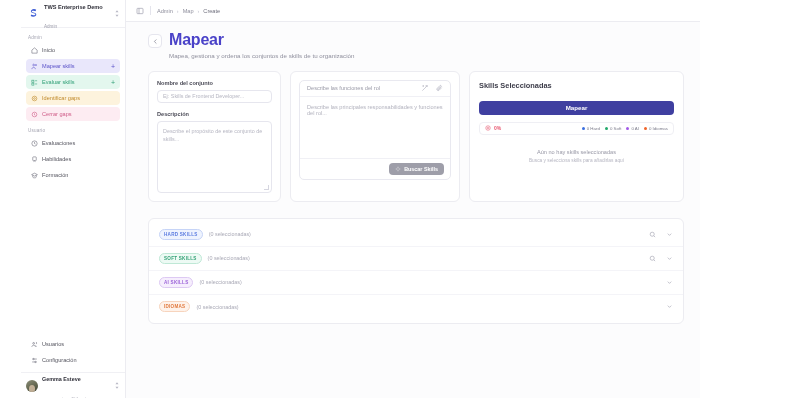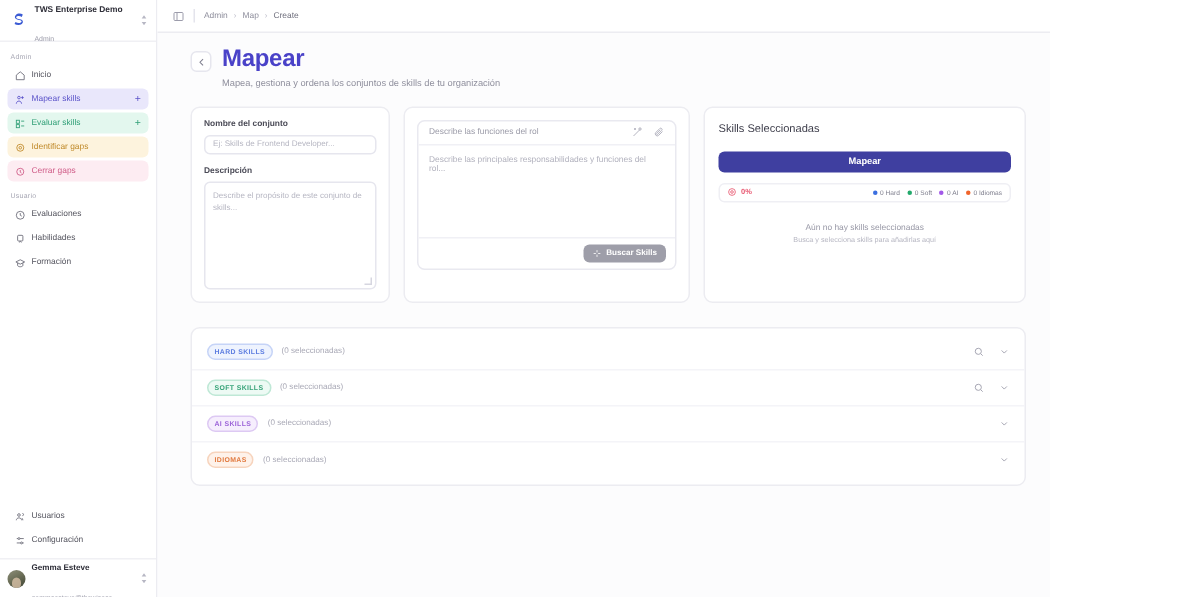--- a/index.html
+++ b/index.html
@@ -3,21 +3,21 @@
 <meta charset="utf-8">
 <style>
   * { box-sizing: border-box; margin: 0; padding: 0; }
   html, body {
     width: 800px; height: 398px;
     font-family: "Liberation Sans", sans-serif;
     background: #ffffff;
     color: #3b3b46;
     overflow: hidden;
   }
-  .app { display: flex; width: 700px; height: 398px; }
+  .app { display: flex; width: 700px; height: 398px; padding-left: 21px; }
 
   
   .sidebar {
     width: 105px; height: 398px;
     background: #ffffff;
     border-right: 1px solid #ececf1;
     display: flex; flex-direction: column;
     flex: 0 0 105px;
   }
   .org {
@@ -143,21 +143,21 @@
     height: 21px; border-top: 1px solid #f0f0f5; display: flex;
     align-items: center; justify-content: flex-end; padding: 0 6px;
   }
   .btn-buscar {
     display: flex; align-items: center; gap: 3px; height: 12px; padding: 0 6px;
     background: #9e9ea9; color: #fff; border-radius: 4px;
     font-size: 5.4px; font-weight: 700; cursor: pointer;
   }
   .btn-buscar svg { width: 6px; height: 6px; display: block; }
 
-  .card-c-title { font-size: 7.4px; font-weight: 400; color: #3d3d4a; }
+  .card-c-title { font-size: 7.4px; font-weight: 700; color: #3d3d4a; }
   .btn-mapear {
     margin-top: 11px; height: 14px; border-radius: 4px; background: #3f3fa0;
     color: #ffffff; font-size: 6.2px; font-weight: 700;
     display: flex; align-items: center; justify-content: center; cursor: pointer;
   }
   .stats {
     margin-top: 7px; height: 13px; border: 1px solid #efeff4; border-radius: 4px;
     display: flex; align-items: center; padding: 0 5px; gap: 4px;
   }
   .pct { display: flex; align-items: center; gap: 3px; color: #e8566f; font-size: 5px; font-weight: 700; }

